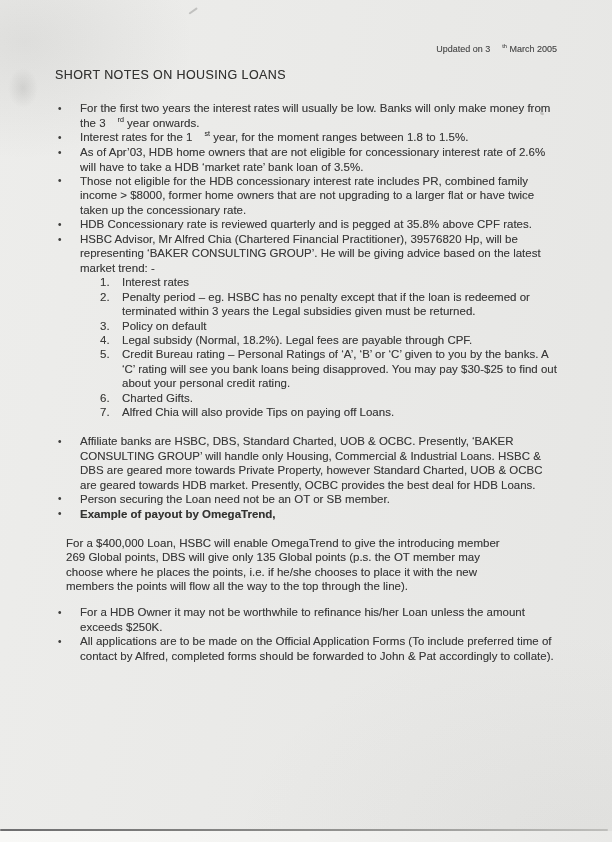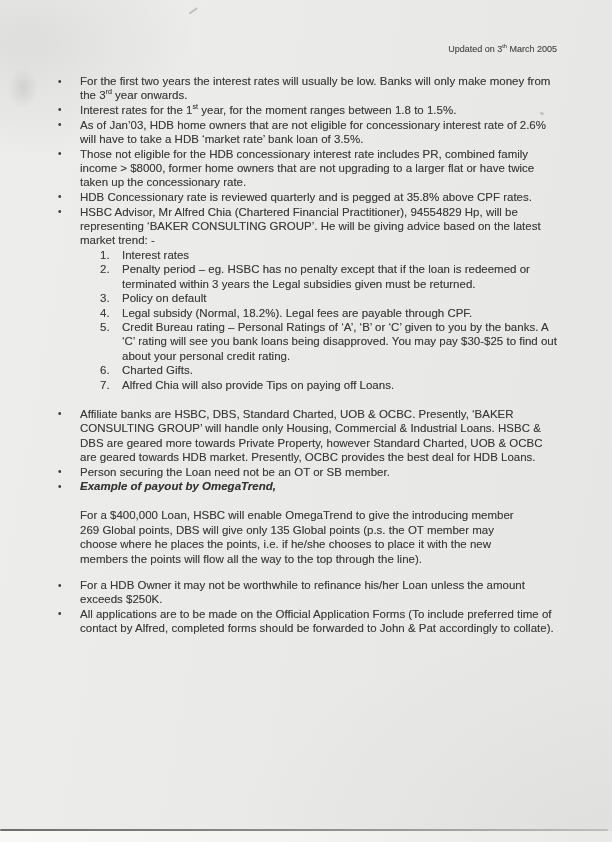--- a/index.html
+++ b/index.html
@@ -18,47 +18,47 @@
       radial-gradient(ellipse 260px 180px at 4% 5%, rgba(90,90,88,0.10), transparent 65%),
       radial-gradient(ellipse 500px 300px at 95% 100%, rgba(120,120,118,0.06), transparent 70%),
       linear-gradient(100deg, #ededeb 0%, #eaeae8 45%, #e6e6e4 100%);
   }
   .content {
     position: absolute; left: 0; top: 0; right: 0;
     padding: 44px 55px 0 55px;
     font-size: 11.5px; line-height: 14.4px;
     text-shadow: 0 0 0.5px rgba(70,70,70,0.45);
   }
-  sup { font-size: 0.62em; line-height: 0; }
+  sup { font-size: 0.62em; line-height: 0; margin-left: 12px; }
   .updated-note {
     text-align: right;
     font-size: 9px; line-height: 11px;
     color: #4c4c4c;
   }
   .title {
     margin: 13px 0 0 0;
     font-size: 12.5px; font-weight: 400;
     letter-spacing: 0.4px;
     color: #333331;
   }
   .blist { margin-top: 19px; }
   .brow { display: flex; align-items: flex-start; }
   .bmark {
     flex: none; width: 25px;
     padding-left: 3px; padding-top: 0.5px;
     font-size: 10px; color: #3f3f3d;
   }
   .btext { flex: 1 1 auto; max-width: 481px; }
-  .bold-text { font-weight: 700; color: #343432; font-style: italic; }
+  .bold-text { font-weight: 700; color: #343432; }
   .numlist { margin-left: 45px; }
   .nrow { display: flex; align-items: flex-start; }
   .nnum { flex: none; width: 22px; color: #3d3d3b; }
   .ntext { flex: 1 1 auto; max-width: 438px; }
   .mid-gap { margin-top: 15px; }
-  .payout-para { margin: 14px 0 12px 25px; max-width: 452px; }
+  .payout-para { margin: 14px 0 12px 11px; max-width: 452px; }
   
   .art { position: absolute; pointer-events: none; }
   .art-tick {
     left: 188px; top: 10px; width: 10px; height: 1.5px;
     background: #9e9e9c; transform: rotate(-35deg);
     opacity: 0.55; border-radius: 1px;
   }
   .art-smudge {
     left: 8px; top: 68px; width: 30px; height: 40px;
     background: radial-gradient(closest-side, rgba(110,110,108,0.16), transparent);
@@ -83,51 +83,52 @@
 </style>
 </head>
 <body>
 
 <div class="page">
 
   <div class="content">
 
     <div class="updated-note"><span>Updated on 3</span><sup>th</sup><span> March 2005</span></div>
 
+    <h1 class="title">SHORT NOTES ON HOUSING LOANS</h1>
 
     <div class="blist">
 
       <div class="brow">
         <span class="bmark">•</span>
         <span class="btext"><span>For the first two years the interest rates will usually be low. Banks will only make money from the 3</span><sup>rd</sup><span> year onwards.</span></span>
       </div>
 
       <div class="brow">
         <span class="bmark">•</span>
         <span class="btext"><span>Interest rates for the 1</span><sup>st</sup><span> year, for the moment ranges between 1.8 to 1.5%.</span></span>
       </div>
 
       <div class="brow">
         <span class="bmark">•</span>
-        <span class="btext">As of Jan’03, HDB home owners that are not eligible for concessionary interest rate of 2.6% will have to take a HDB ‘market rate’ bank loan of 3.5%.</span>
+        <span class="btext">As of Apr’03, HDB home owners that are not eligible for concessionary interest rate of 2.6% will have to take a HDB ‘market rate’ bank loan of 3.5%.</span>
       </div>
 
       <div class="brow">
         <span class="bmark">•</span>
         <span class="btext">Those not eligible for the HDB concessionary interest rate includes PR, combined family income &gt; $8000, former home owners that are not upgrading to a larger flat or have twice taken up the concessionary rate.</span>
       </div>
 
       <div class="brow">
         <span class="bmark">•</span>
         <span class="btext">HDB Concessionary rate is reviewed quarterly and is pegged at 35.8% above CPF rates.</span>
       </div>
 
       <div class="brow">
         <span class="bmark">•</span>
-        <span class="btext">HSBC Advisor, Mr Alfred Chia (Chartered Financial Practitioner), 94554829 Hp, will be representing ‘BAKER CONSULTING GROUP’. He will be giving advice based on the latest market trend: -</span>
+        <span class="btext">HSBC Advisor, Mr Alfred Chia (Chartered Financial Practitioner), 39576820 Hp, will be representing ‘BAKER CONSULTING GROUP’. He will be giving advice based on the latest market trend: -</span>
       </div>
 
       <div class="numlist">
         <div class="nrow">
           <span class="nnum">1.</span>
           <span class="ntext">Interest rates</span>
         </div>
         <div class="nrow">
           <span class="nnum">2.</span>
           <span class="ntext">Penalty period – eg. HSBC has no penalty except that if the loan is redeemed or terminated within 3 years the Legal subsidies given must be returned.</span>

